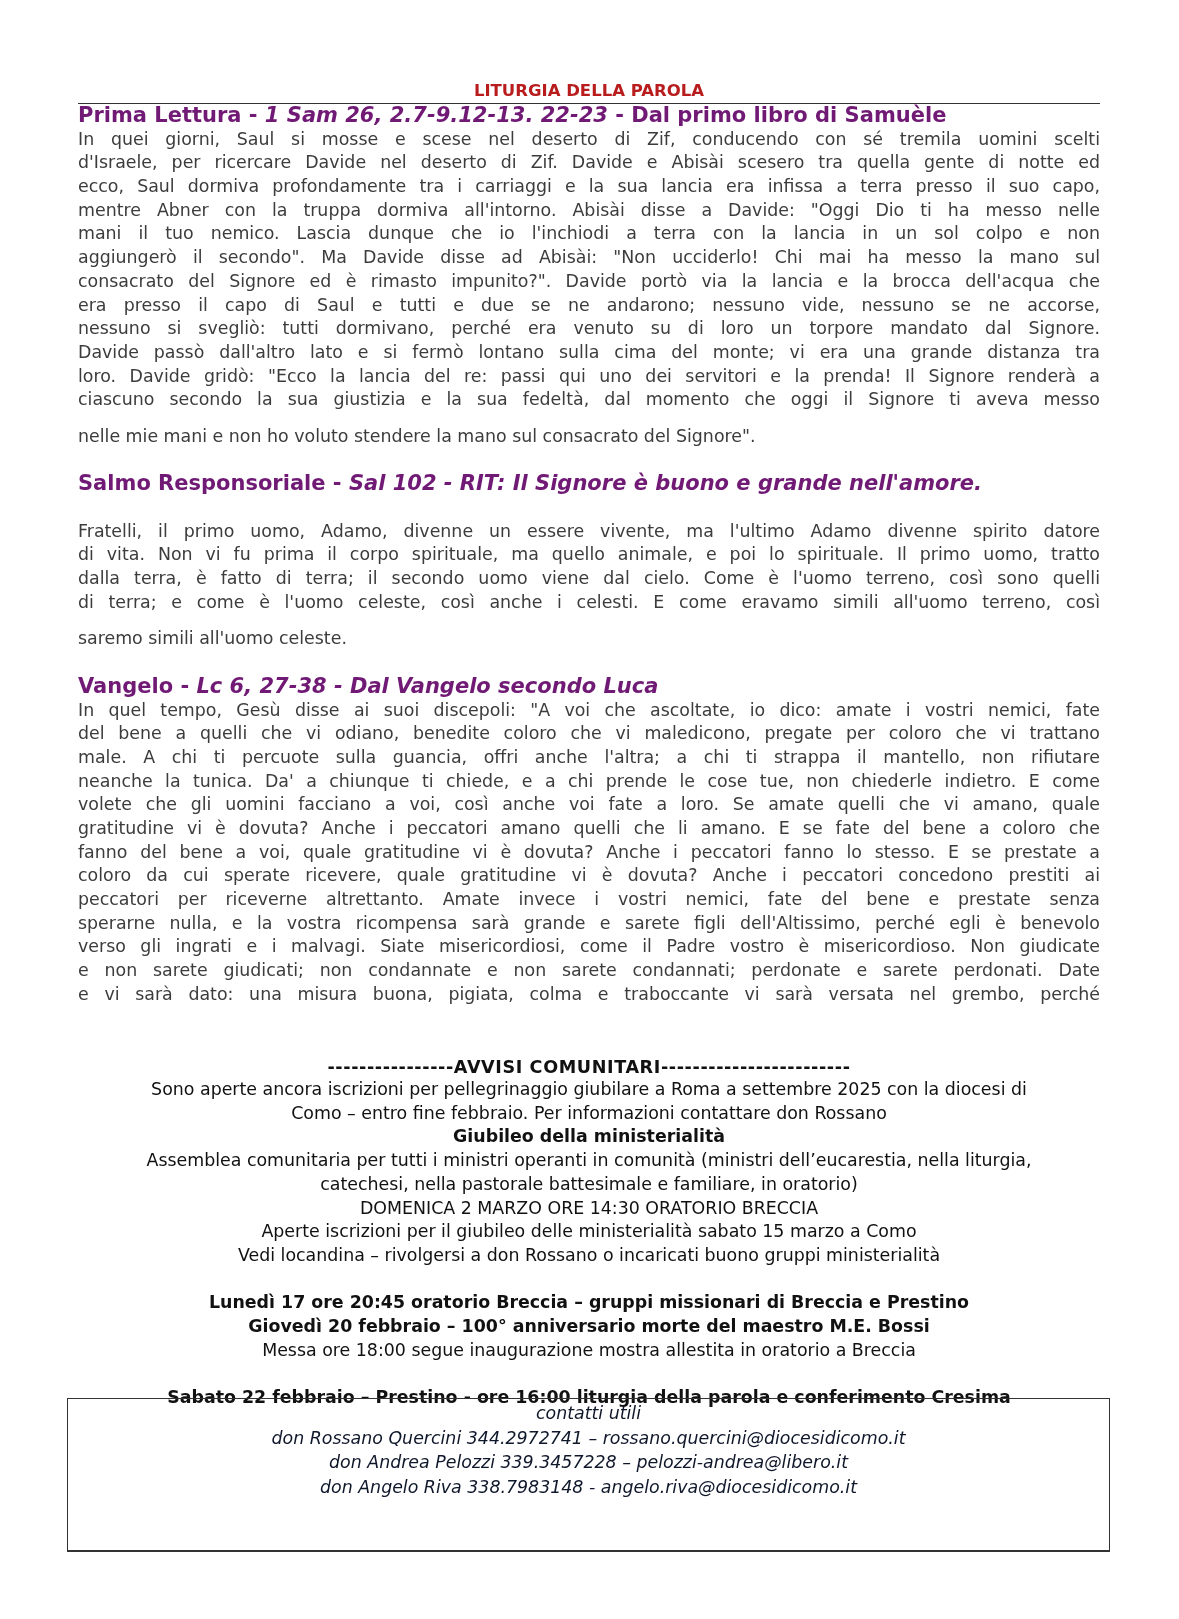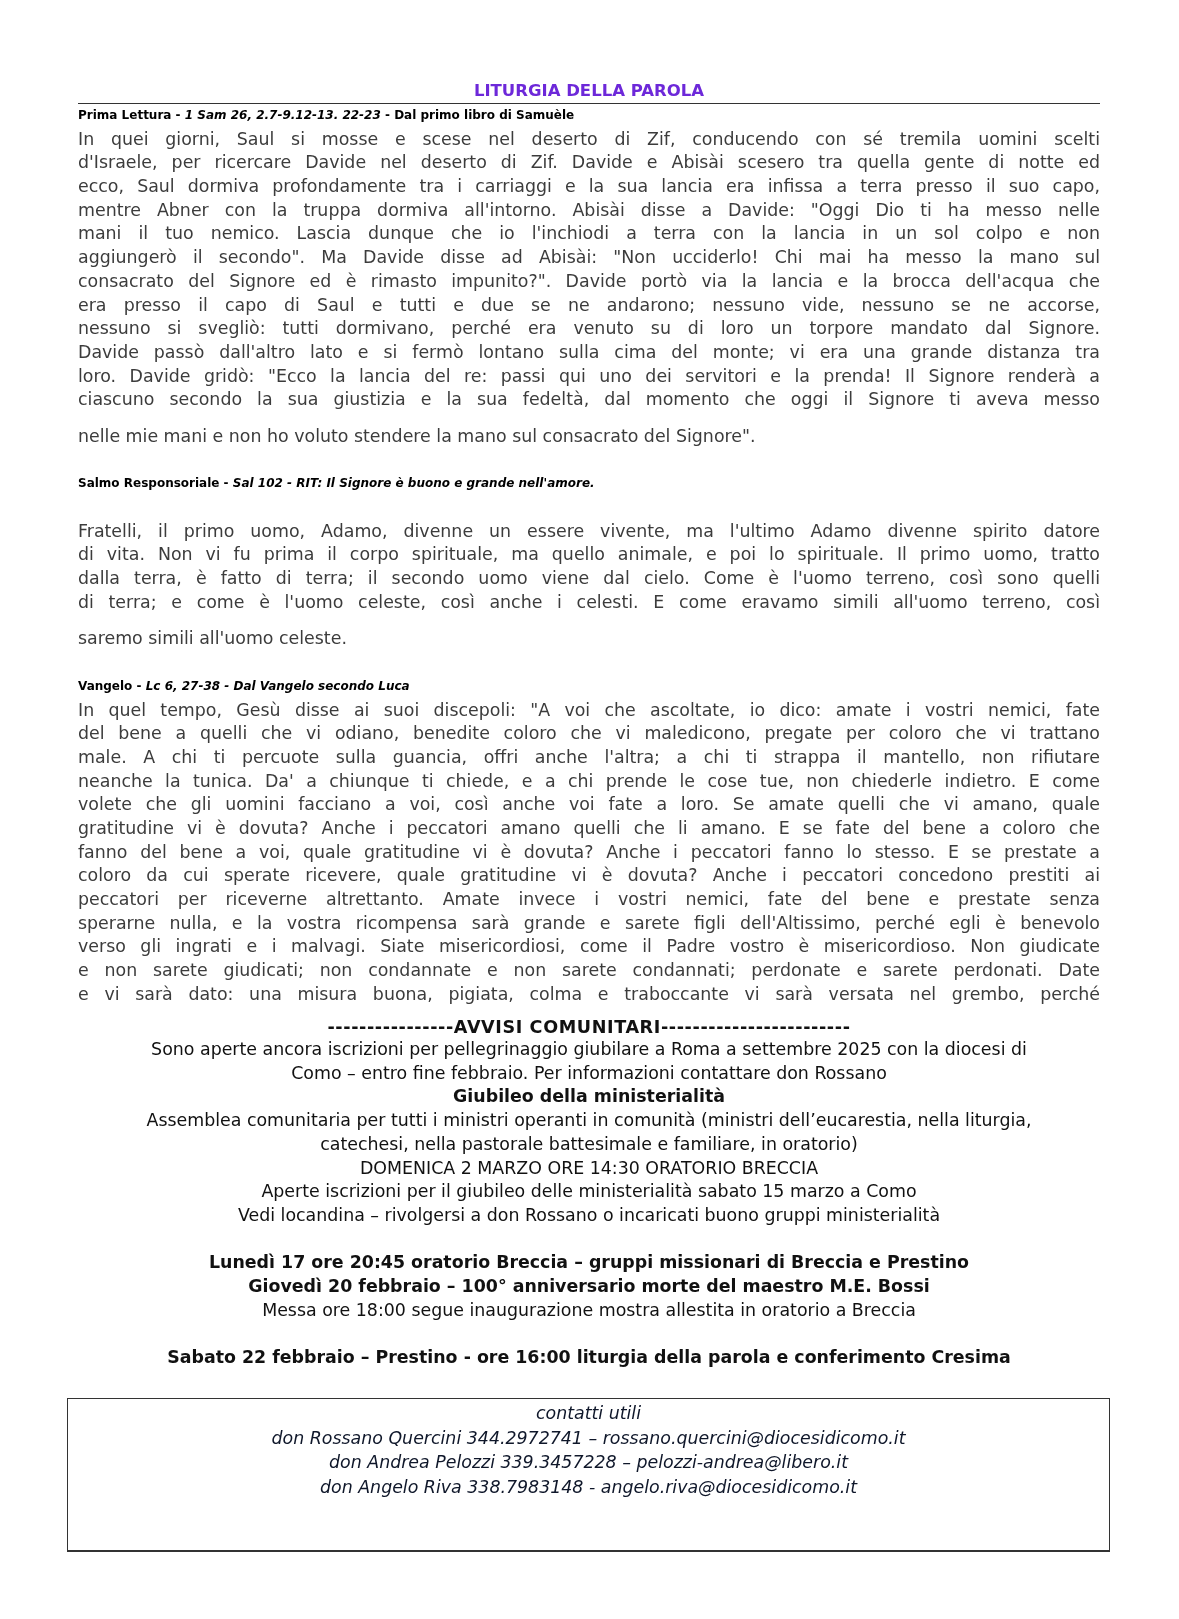--- a/index.html
+++ b/index.html
@@ -1,31 +1,31 @@
 <!DOCTYPE html>
 <html><head>
 <meta charset="utf-8">
 <style>
   html, body { margin: 0; padding: 0; background: #ffffff; }
   body { width: 1179px; height: 1619px; position: relative; overflow: hidden;
          font-family: "DejaVu Sans", sans-serif; color: #3c3c3c; }
   .page { position: absolute; left: 78px; top: 78px; width: 1022px; }
-  .title { text-align: center; font-weight: bold; font-size: 16.5px; color: #6d28d9; height: 25px; line-height: 25px; }
+  .title { text-align: center; font-weight: bold; font-size: 16.5px; color: #b91c1c; height: 25px; line-height: 25px; }
   .rule { border-top: 1.5px solid #333; margin: 0; }
-  .hd { font-size: 12px; font-weight: bold; color: #000000; line-height: 23.7px; white-space: nowrap; }
+  .hd { font-size: 21px; font-weight: bold; color: #701a75; line-height: 23.7px; white-space: nowrap; }
   .hd i { font-style: italic; }
   .hd.just { text-align: justify; text-align-last: justify; }
   .para { font-size: 17.4px; line-height: 23.7px; }
   .line { display: block; white-space: nowrap; text-align: justify; text-align-last: justify; height: 23.7px; }
   .line.last { text-align-last: left; margin-top: 13px; }
   .gap { height: 23.7px; }
   .center { text-align: center; font-size: 17.4px; line-height: 23.7px; color: #111; }
   .center .b { font-weight: bold; }
   .avvisi-hd { text-align: center; font-weight: bold; font-size: 17.6px; letter-spacing: 0.6px; color: #111; line-height: 22px; }
-  .wide { position: absolute; left: 67px; width: 1044px; }
+  .wide { position: absolute; left: 67px; width: 1044px; margin-top: 40px; }
   .contacts { position: absolute; left: 67px; top: 1398px; width: 1041px; height: 151px;
               border: 1.5px solid #333; border-bottom-width: 2px; }
   .contacts .row { text-align: center; font-style: italic; font-size: 17.4px; line-height: 24.5px; color: #0f172a; }
   .contacts .inner { padding-top: 2px; }
 </style>
 </head>
 <body>
 
 <div class="page">
   <div class="title">LITURGIA DELLA PAROLA</div>

